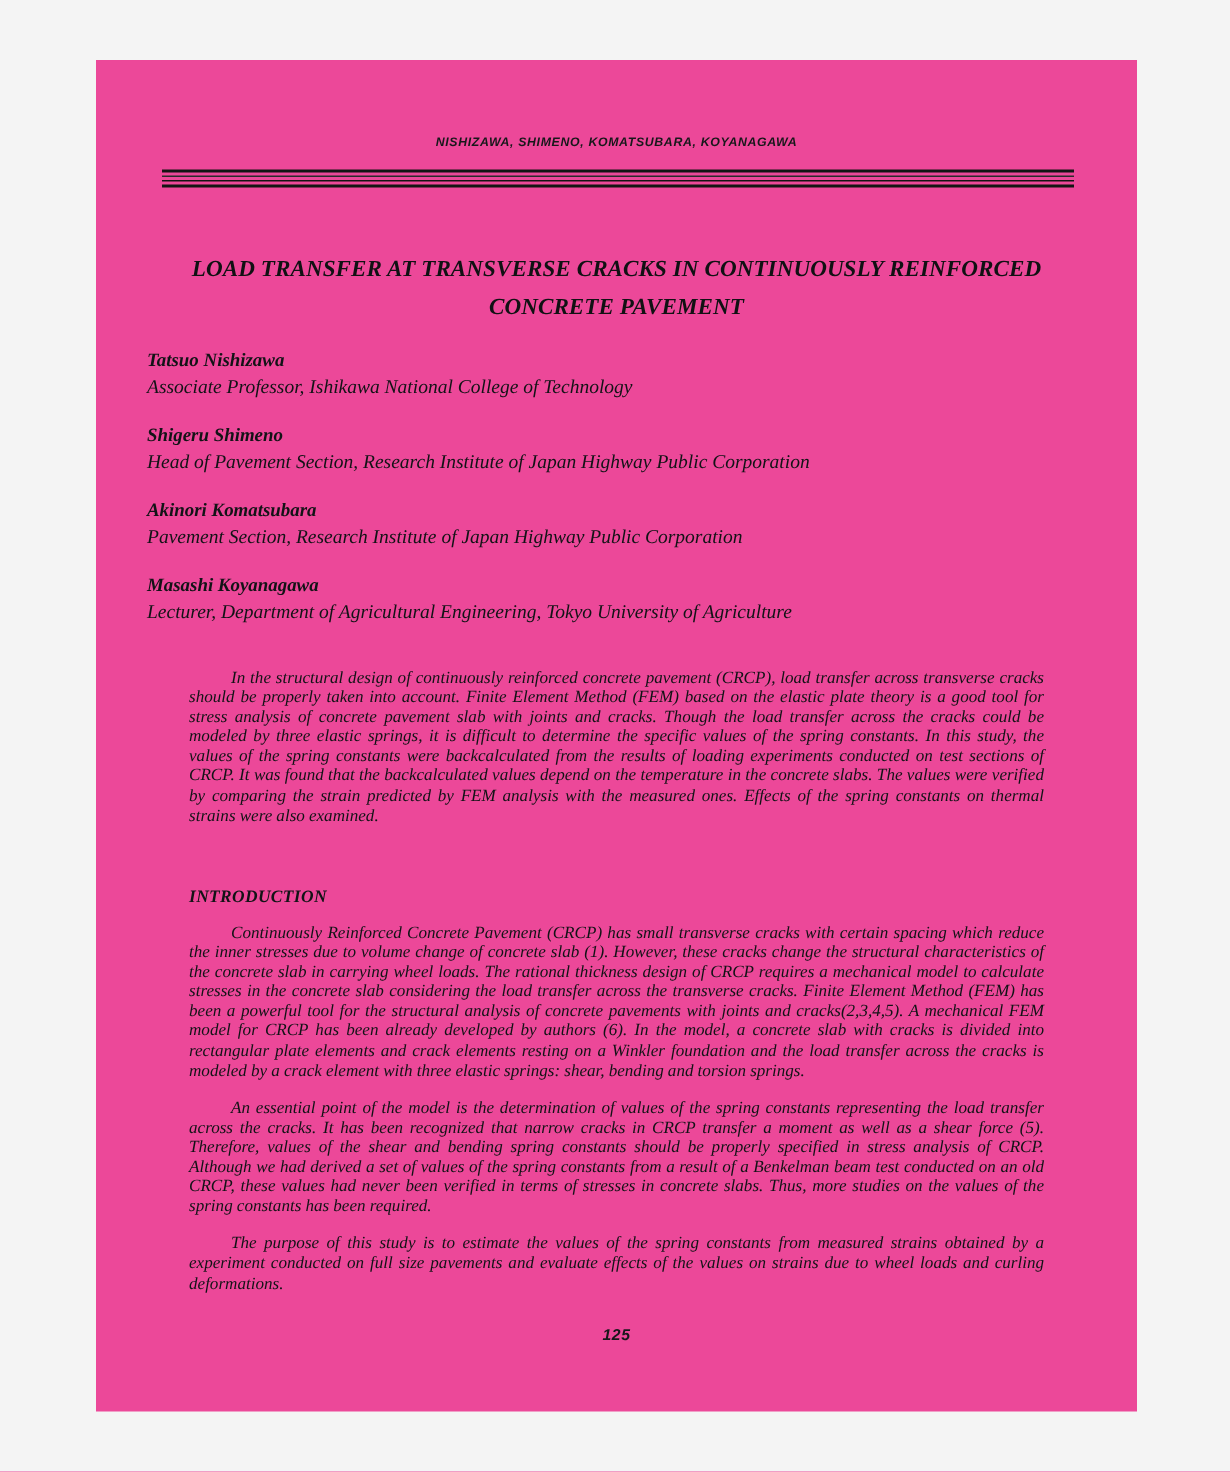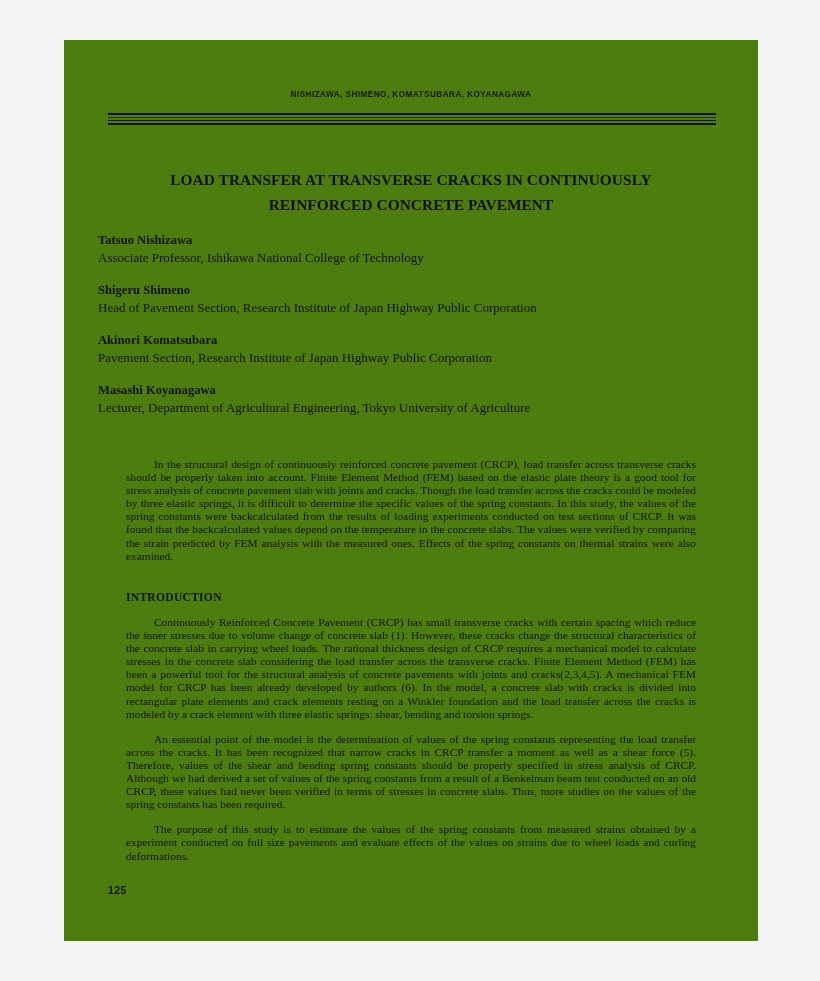--- a/index.html
+++ b/index.html
@@ -13,22 +13,23 @@
     font-family: "Liberation Serif", serif;
     overflow: hidden;
   }
 
   .page-sheet {
     position: absolute;
     left: 64px;
     top: 40px;
     width: 694px;
     height: 901px;
-    background: #4d7c0f;
+    background: #ec4899;
     box-sizing: border-box;
+    font-style: italic;
   }
 
   .running-header {
     position: absolute;
     left: 44px;
     top: 50px;
     width: 606px;
     text-align: center;
     font-family: "Liberation Sans", sans-serif;
     font-weight: bold;
@@ -110,35 +111,36 @@
     font-weight: bold;
     font-size: 11.6px;
     letter-spacing: 0.25px;
     margin: 0 0 12px 0;
   }
   .para {
     font-size: 11.4px;
     line-height: 13.1px;
     text-align: justify;
     text-indent: 28px;
-    margin: 12px 0 12px 0;
+    margin: 0 0 12px 0;
     -webkit-hyphens: none;
     hyphens: none;
     word-spacing: -0.1px;
   }
   .para:last-child { margin-bottom: 0; }
 
   .sec-abstract { top: 406px; }
   .sec-intro { top: 551px; }
 
   .page-number {
     position: absolute;
     left: 44px;
     top: 844px;
     width: 606px;
+    text-align: center;
     font-family: "Liberation Sans", sans-serif;
     font-weight: bold;
     font-size: 10.5px;
     letter-spacing: 0.4px;
     color: #16171a;
   }
 </style>
 </head>
 <body>
 

